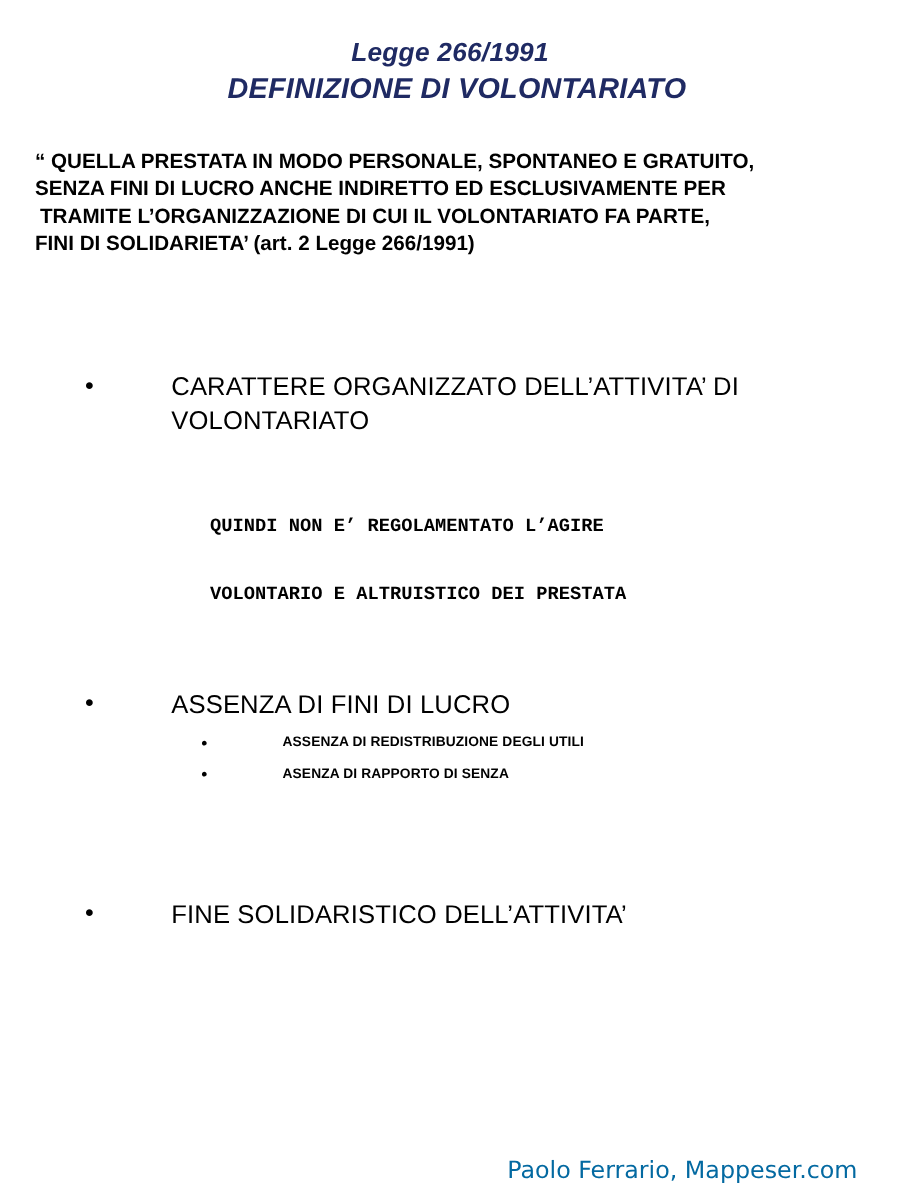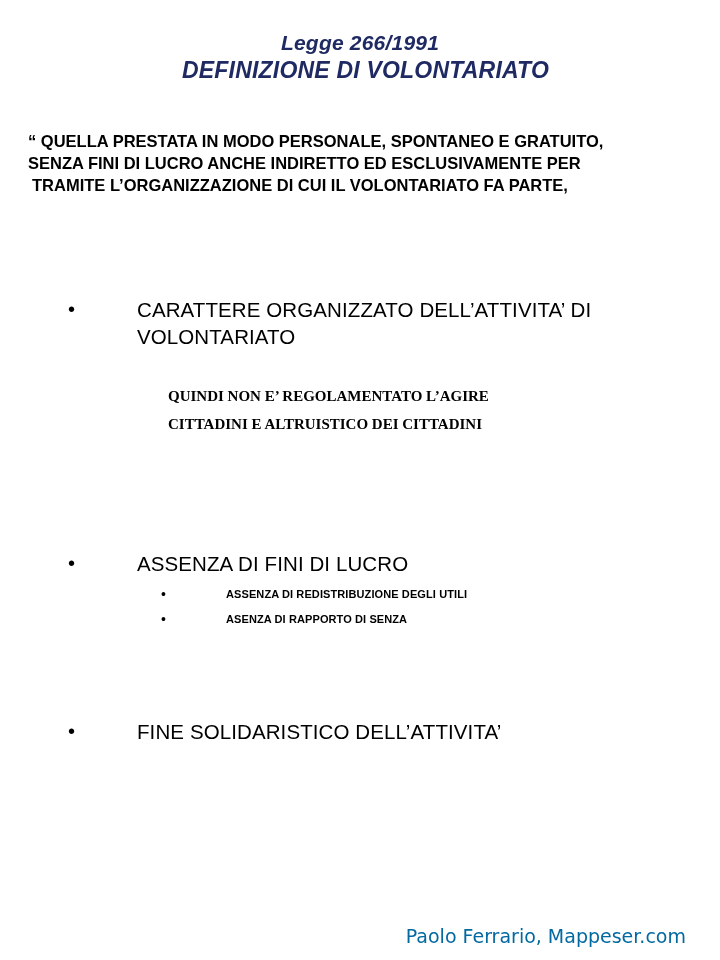--- a/index.html
+++ b/index.html
@@ -48,21 +48,21 @@
   .title-line-2 {
     font-size: 23px;
     line-height: 28px;
     margin-left: 11px;
   }
 
   
   .quote-block {
     position: absolute;
     left: 28px;
-    top: 130px;
+    top: 118px;
     width: 670px;
   }
   .quote-line {
     font-family: "Liberation Sans", sans-serif;
     font-weight: bold;
     font-size: 16.5px;
     line-height: 22px;
     color: #000000;
     white-space: nowrap;
   }
@@ -122,26 +122,27 @@
   }
 
   
   .note-block {
     position: absolute;
     left: 168px;
     top: 382px;
     width: 480px;
   }
   .note-line {
-    font-family: Liberation Serif, serif;
+    font-family: Liberation Mono, monospace;
     font-weight: bold;
     font-size: 15px;
     line-height: 28px;
     color: #000000;
     white-space: nowrap;
+    margin-top: 26px;
   }
 
   
   .footer {
     position: absolute;
     left: 0;
     top: 924px;
     width: 686px;
     text-align: right;
     font-family: "DejaVu Sans", sans-serif;
@@ -158,30 +159,31 @@
 
   <div class="title-block">
     <div class="title-line title-line-1">Legge 266/1991</div>
     <div class="title-line title-line-2">DEFINIZIONE DI VOLONTARIATO</div>
   </div>
 
   <div class="quote-block">
     <div class="quote-line">“ QUELLA PRESTATA IN MODO PERSONALE, SPONTANEO E GRATUITO,</div>
     <div class="quote-line">SENZA FINI DI LUCRO ANCHE INDIRETTO ED ESCLUSIVAMENTE PER</div>
     <div class="quote-line indent-1">TRAMITE L’ORGANIZZAZIONE DI CUI IL VOLONTARIATO FA PARTE,</div>
+    <div class="quote-line">FINI DI SOLIDARIETA’ (art. 2 Legge 266/1991)</div>
   </div>
 
   <div class="bullet-row lvl1" style="top:296px;">
     <span class="bullet-marker">•</span>
     <span class="bullet-text">CARATTERE ORGANIZZATO DELL’ATTIVITA’ DI VOLONTARIATO</span>
   </div>
 
   <div class="note-block">
     <div class="note-line">QUINDI NON E’ REGOLAMENTATO L’AGIRE</div>
-    <div class="note-line">CITTADINI E ALTRUISTICO DEI CITTADINI</div>
+    <div class="note-line">VOLONTARIO E ALTRUISTICO DEI PRESTATA</div>
   </div>
 
   <div class="bullet-row lvl1" style="top:550px;">
     <span class="bullet-marker">•</span>
     <span class="bullet-text">ASSENZA DI FINI DI LUCRO</span>
   </div>
 
   <div class="bullet-row lvl2" style="top:582px;">
     <span class="bullet-marker">•</span>
     <span class="bullet-text">ASSENZA DI REDISTRIBUZIONE DEGLI UTILI</span>

